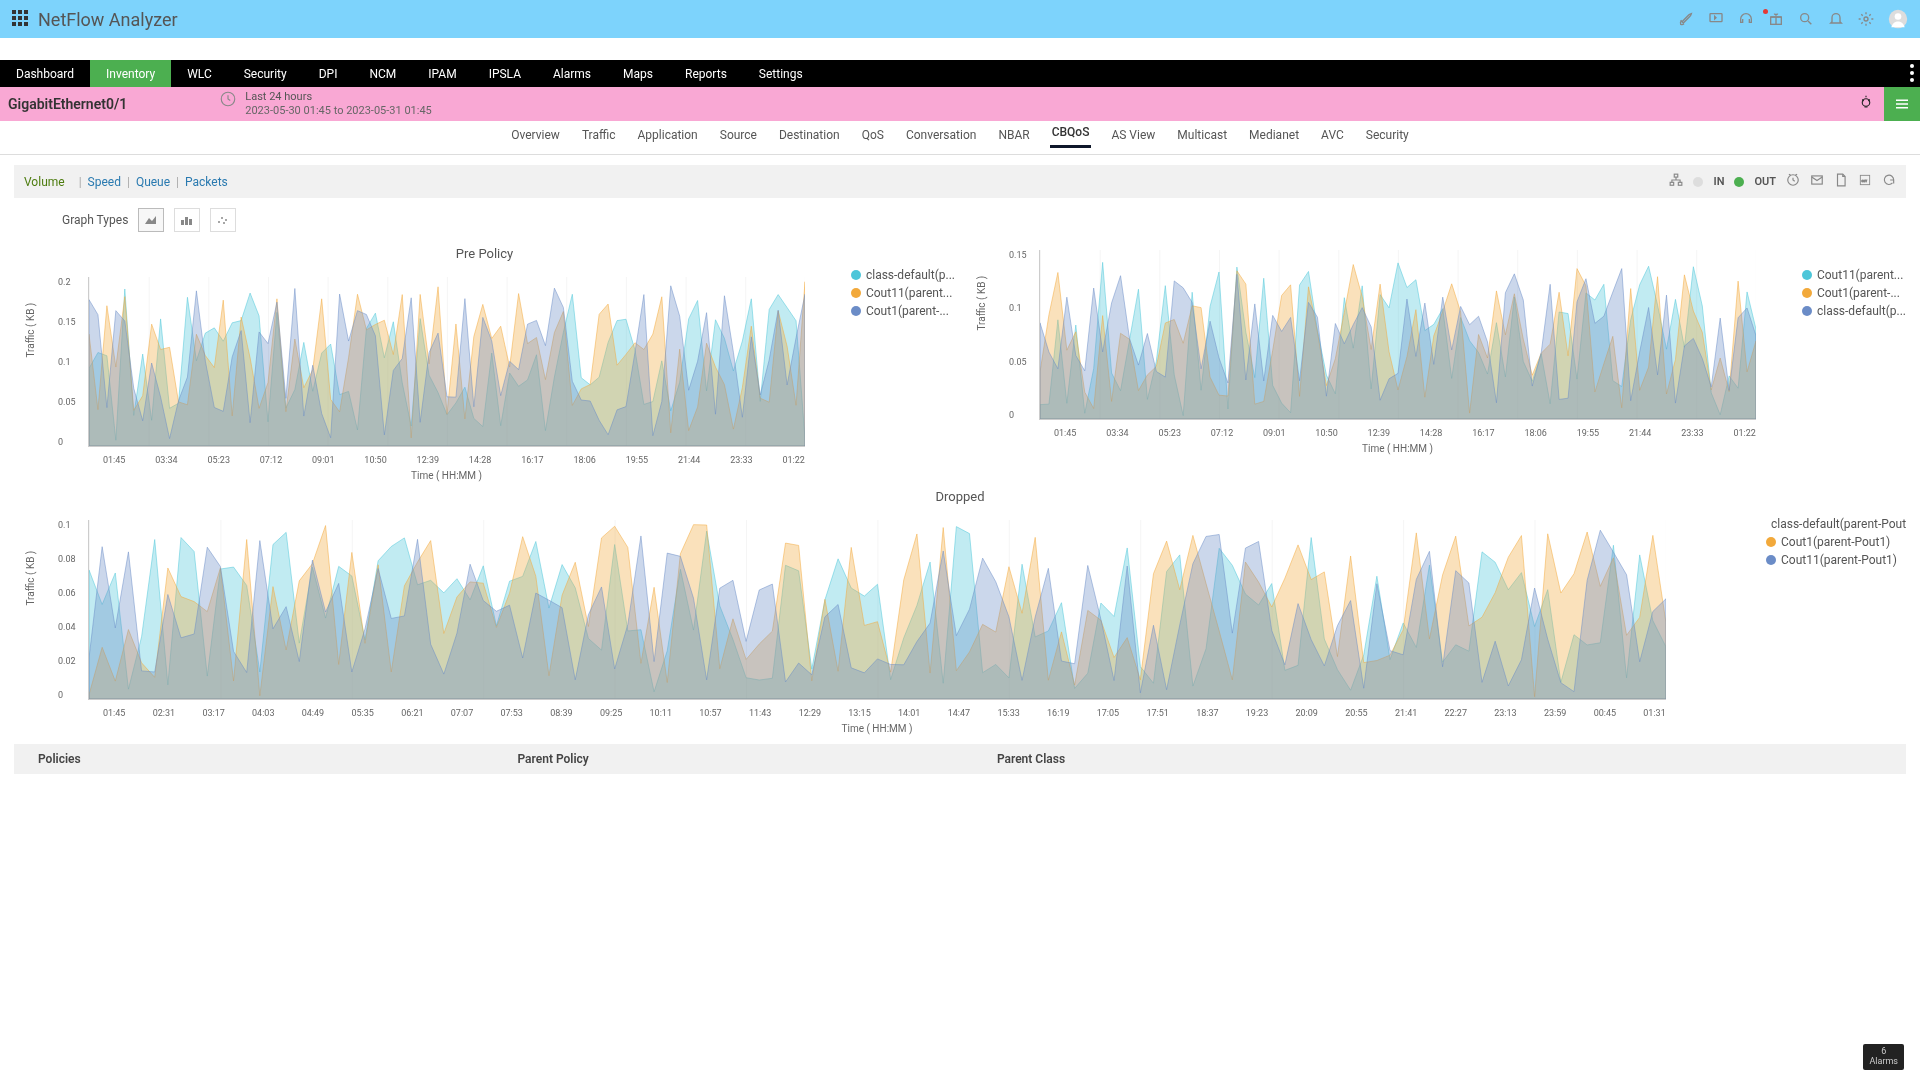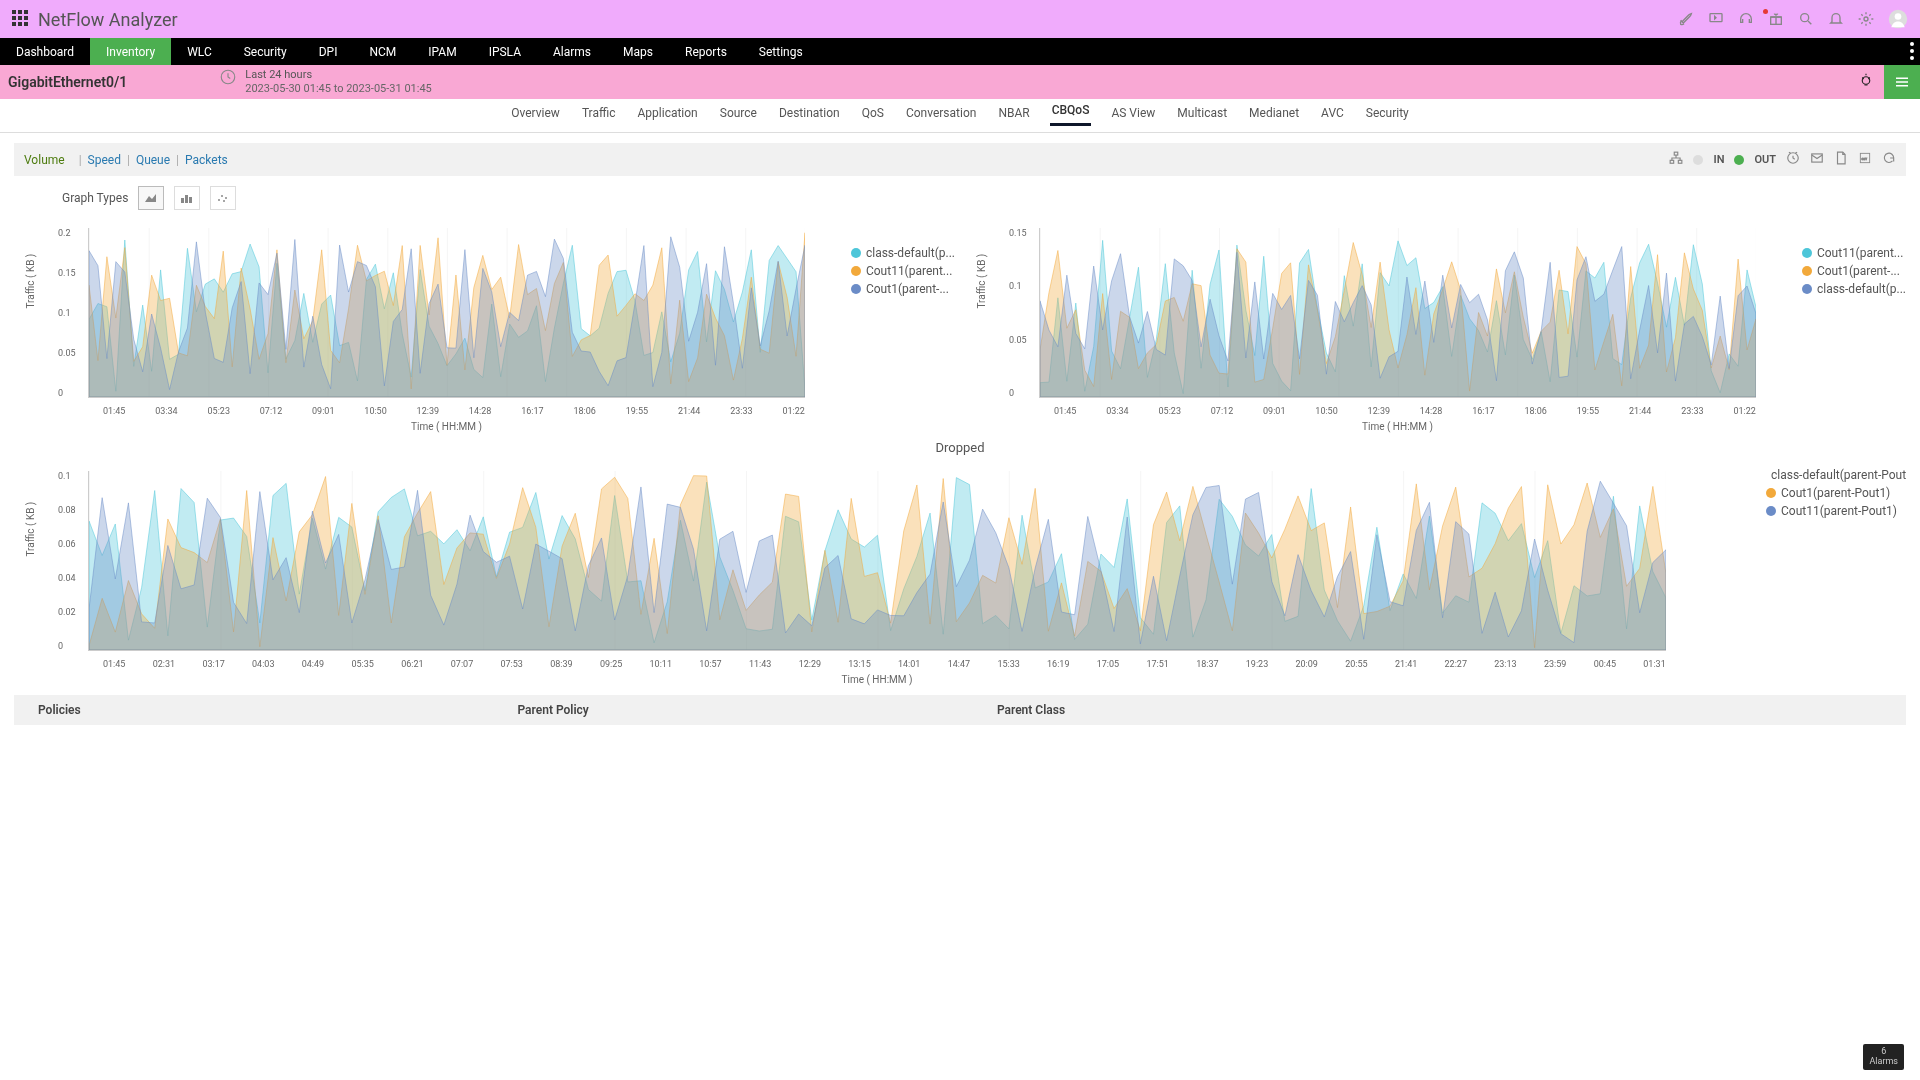--- a/index.html
+++ b/index.html
@@ -1,22 +1,22 @@
 <!DOCTYPE html>
 <html><head>
 <meta charset="utf-8">
 <style>
 * { margin: 0; padding: 0; box-sizing: border-box; font-family: -apple-system, BlinkMacSystemFont, "Segoe UI", Roboto, sans-serif; }
 body { background: #fff; font-size: 13px; color: #333; }
-.topbar { background: #f0abfc; height: 38px; display: flex; align-items: center; padding: 0 12px; }
+.topbar { background: #7dd3fc; height: 38px; display: flex; align-items: center; padding: 0 12px; }
 .app-grid { margin-right: 10px; cursor: pointer; }
 .app-title { font-size: 18px; color: #555; font-weight: 400; }
 .topbar-spacer { flex: 1; }
 .top-icon { margin-left: 14px; cursor: pointer; color: #888; display: inline-flex; }
-.mainnav { background: #000; height: 27px; display: flex; align-items: stretch; position: relative; }
+.mainnav { background: #000; height: 27px; display: flex; align-items: stretch; position: relative; margin-top: 22px; }
 .mainnav-item { color: #fff; font-size: 12px; padding: 0 16px; display: flex; align-items: center; cursor: pointer; }
 .mainnav-item.active { background: #4CAF50; }
 .mainnav-dots { position: absolute; right: 6px; top: 4px; color: #fff; cursor: pointer; }
 .subhdr { background: #f9a8d4; display: flex; align-items: center; padding: 4px 8px; height: 34px; position: relative; }
 .if-name { font-weight: 600; color: #333; font-size: 14px; padding-right: 12px; }
 .time-wrap { display: flex; align-items: flex-start; gap: 8px; margin-left: 80px; }
 .time-lines { font-size: 11px; color: #666; line-height: 1.3; }
 .time-lines .t1 { color: #555; }
 .subhdr-right { position: absolute; right: 0; display: flex; }
 .subhdr-btn { width: 36px; height: 34px; display: flex; align-items: center; justify-content: center; cursor: pointer; }
@@ -252,20 +252,21 @@
         <circle cx="3" cy="8" r="1"></circle>
         <circle cx="6" cy="4" r="1"></circle>
         <circle cx="10" cy="6" r="1"></circle>
         <circle cx="8" cy="9" r="1"></circle>
       </svg>
     </span>
 </div>
 
 <div class="charts-top">
   <div class="chart-block">
+    <div class="chart-title">Pre Policy</div>
     <div class="chart-legend" id="legend-0">
         <div>
           <span class="dot" style="background:#4dc6d9"></span>
           <span>class-default(p...</span>
         </div>
         <div>
           <span class="dot" style="background:#f2a93b"></span>
           <span>Cout11(parent...</span>
         </div>
         <div>

